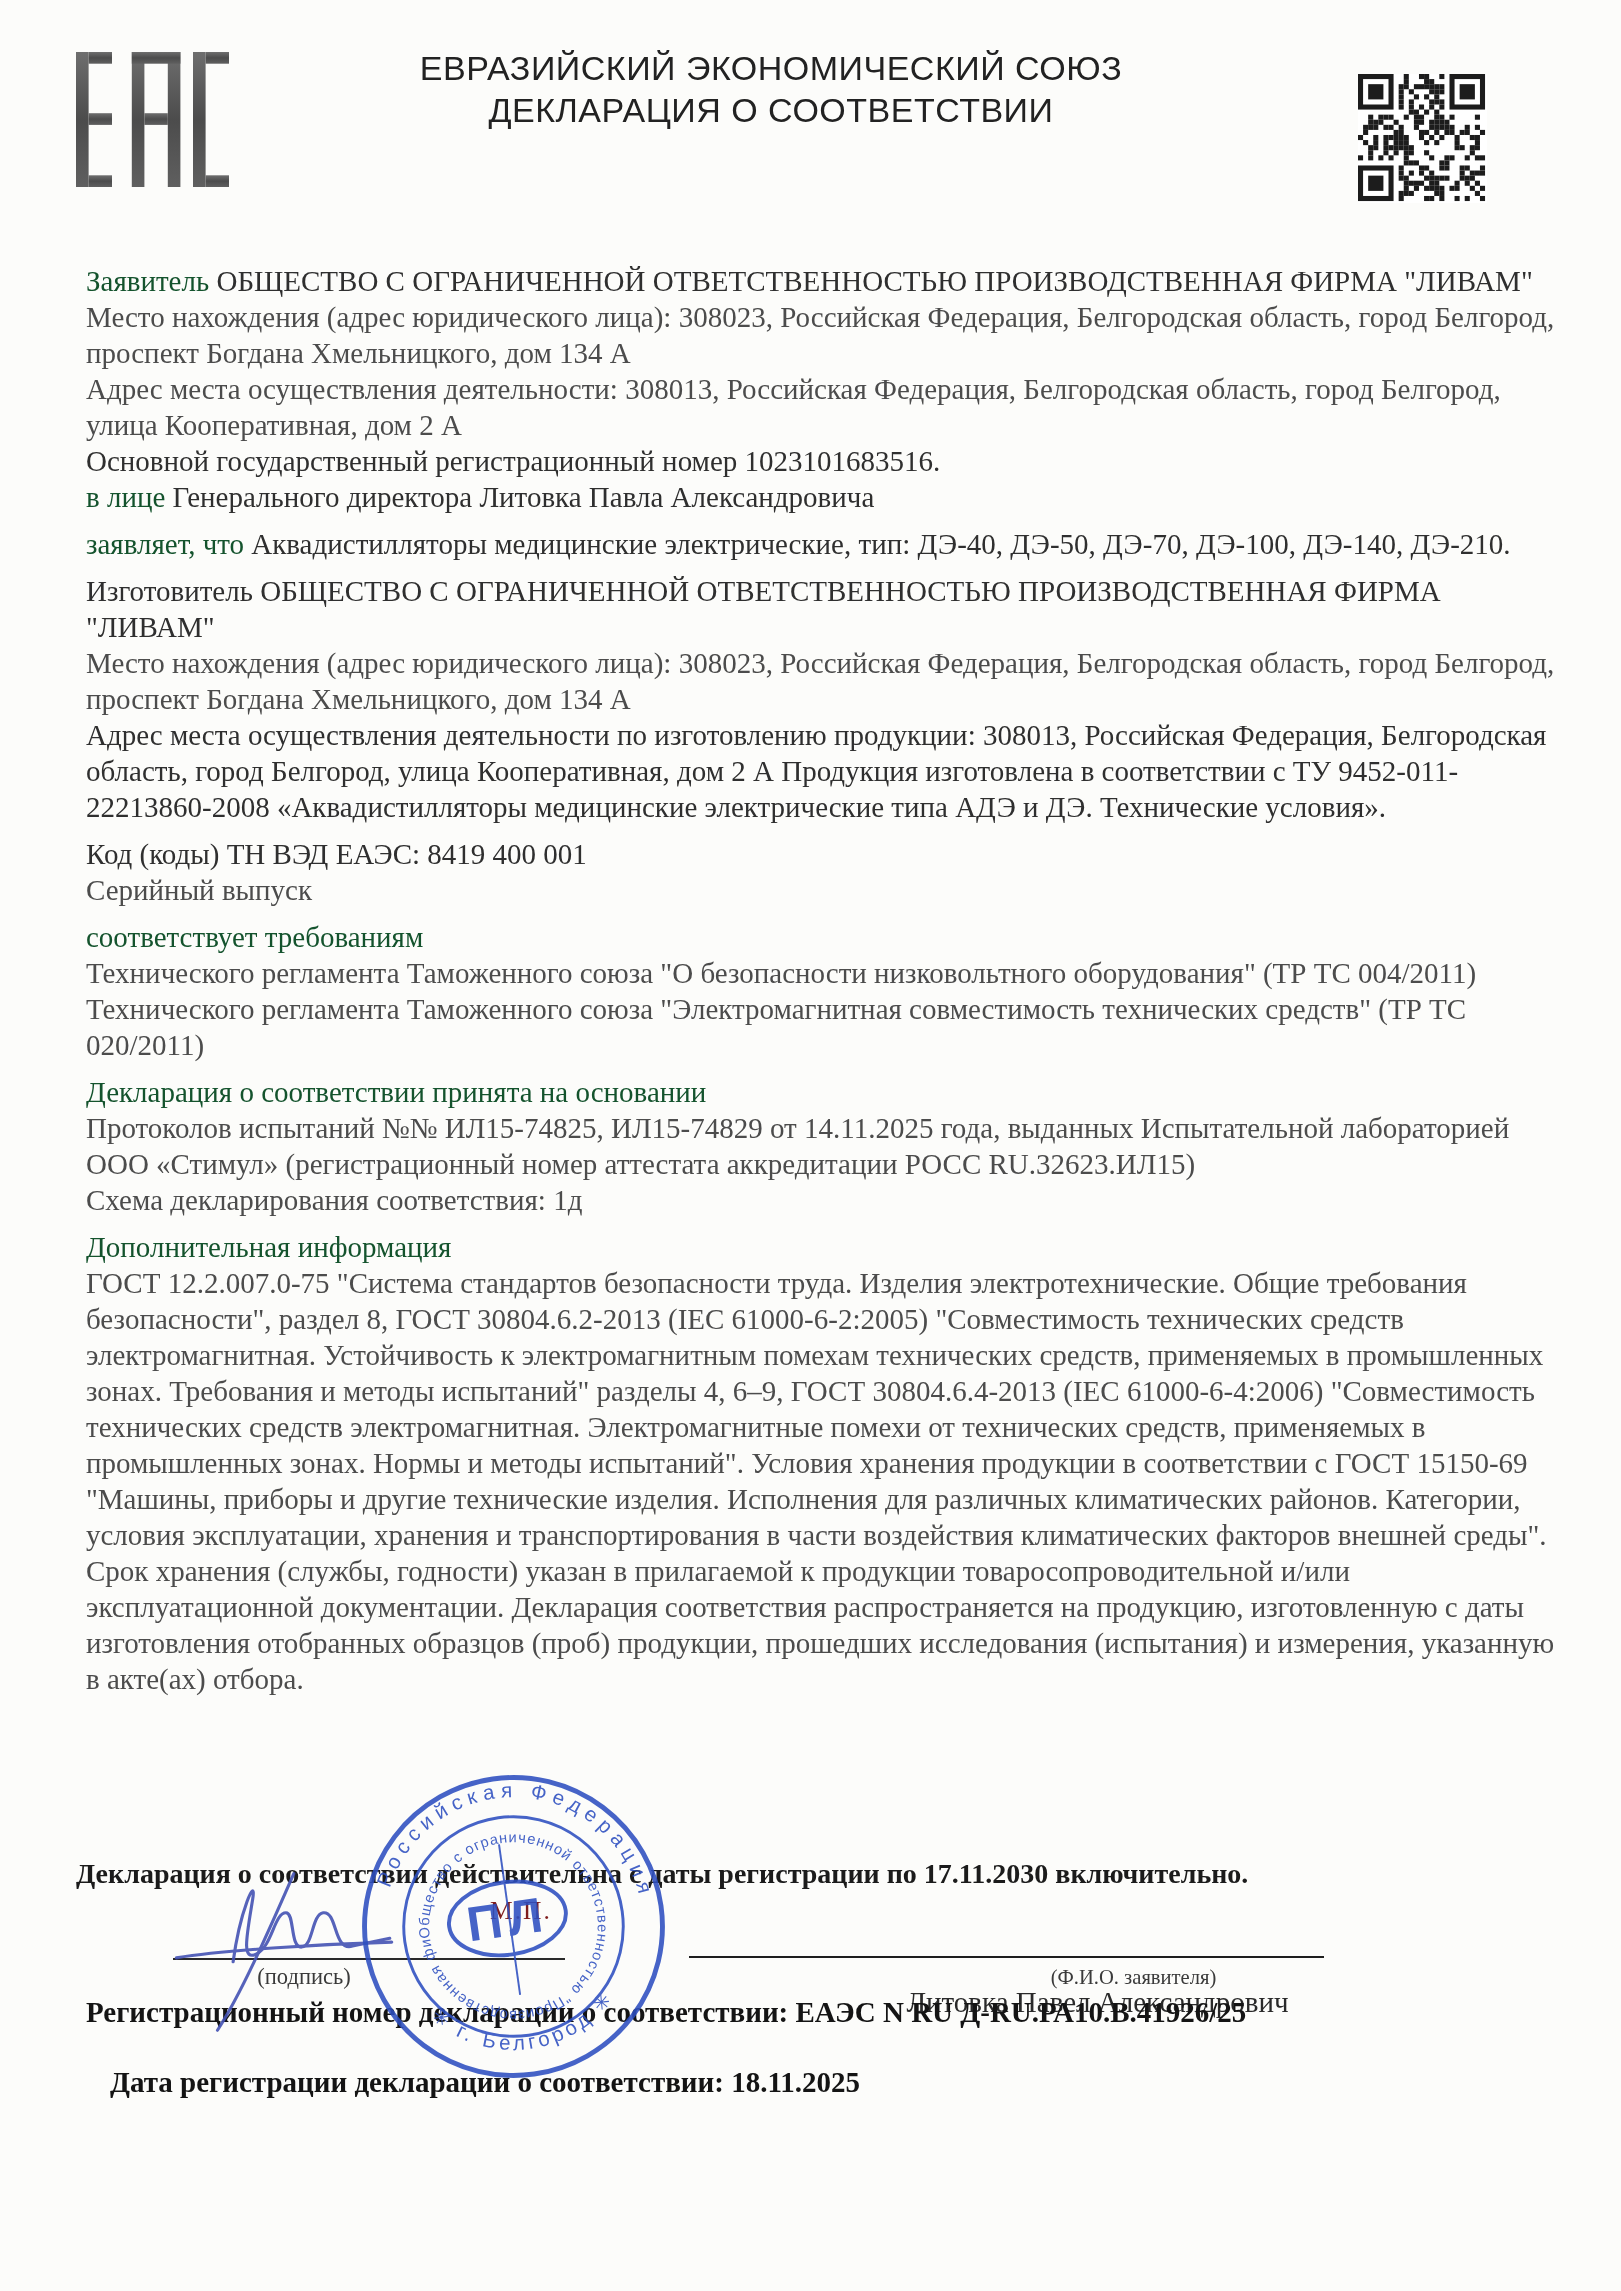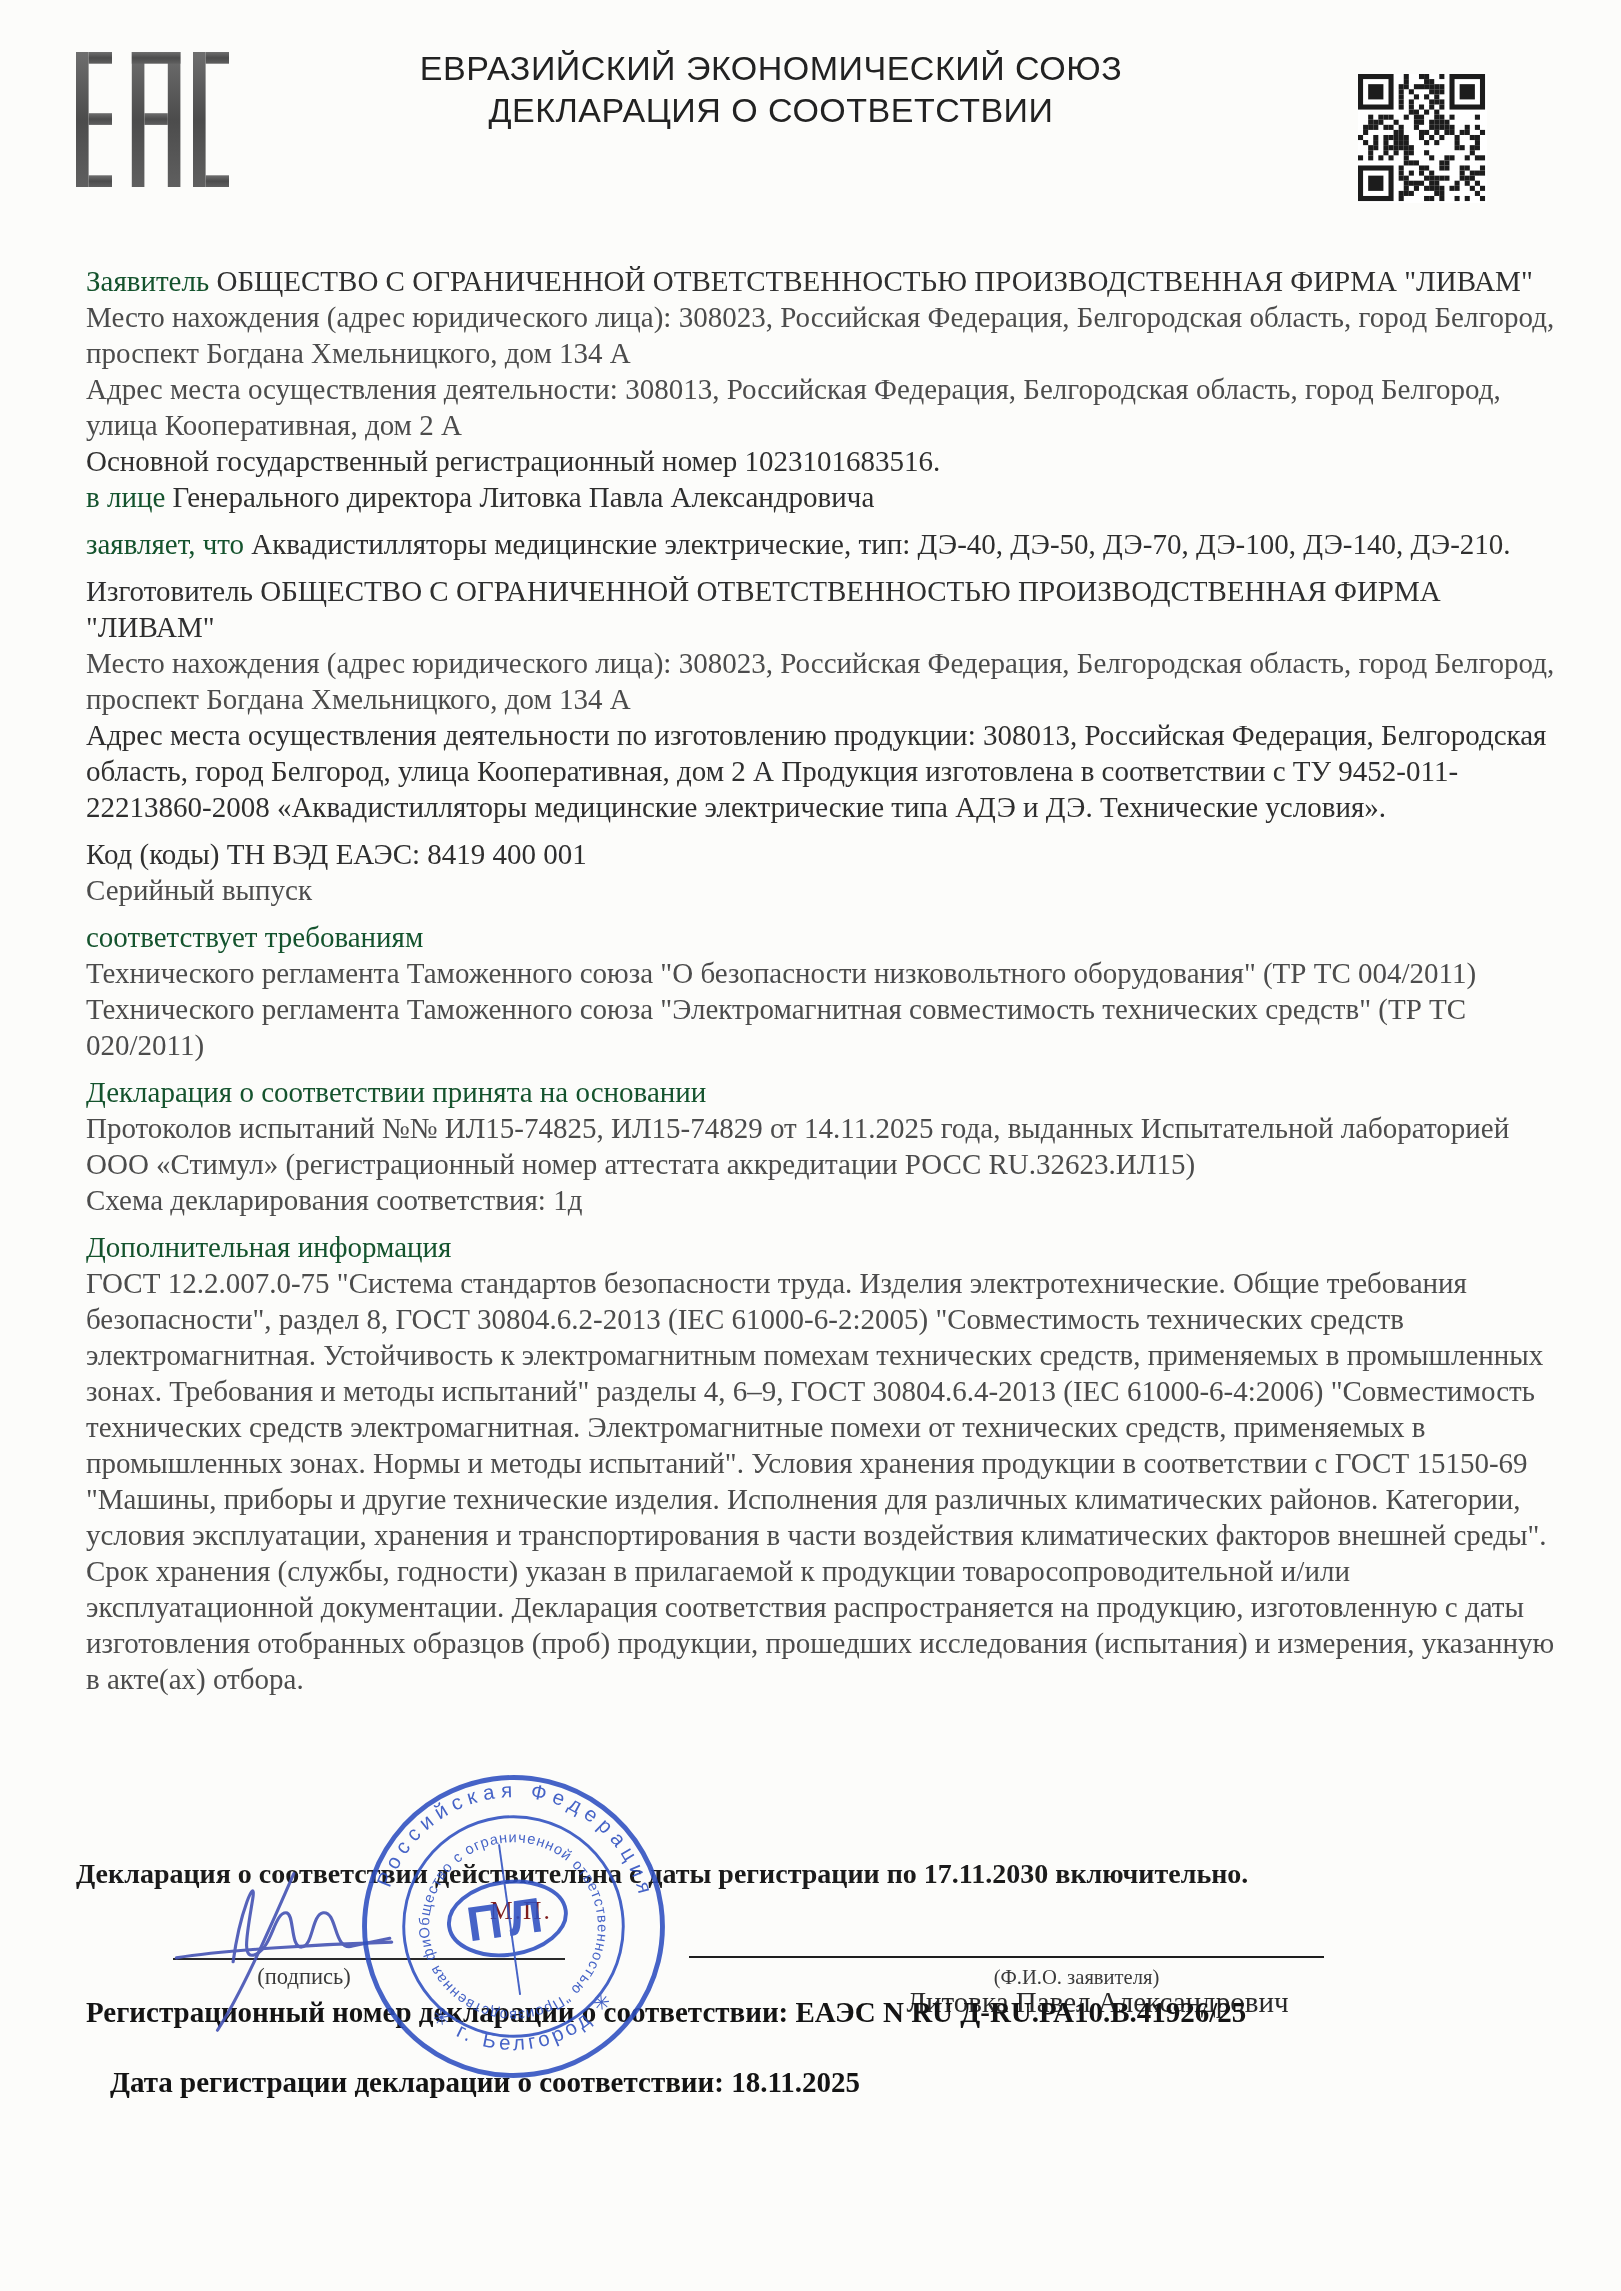--- a/index.html
+++ b/index.html
@@ -16,21 +16,21 @@
   .content p{margin:0;}
   .content p.g{margin-top:11px;}
   .lbl{font-weight:normal;color:#14532d;}
   .dim{color:#4c4c4c;}
   
   .validity{position:absolute;left:76px;top:1858px;width:1421px;font-size:28px;font-weight:bold;color:#1b1b1b;}
   .signer-name{position:absolute;left:882px;top:1986px;width:431px;text-align:center;font-size:29px;color:#2a2a2a;}
   .line-sign{position:absolute;left:173px;top:1958px;width:392px;border-top:2px solid #2a2a2a;}
   .cap-sign{position:absolute;left:216px;top:1964px;width:176px;text-align:center;font-size:22.5px;color:#3a3a3a;}
   .line-fio{position:absolute;left:689px;top:1956px;width:635px;border-top:2.9px solid #1e1e1e;}
-  .cap-fio{position:absolute;left:915px;top:1966px;width:323px;text-align:center;font-size:20.6px;color:#3a3a3a;}
+  .cap-fio{position:absolute;left:972px;top:1966px;width:323px;text-align:center;font-size:20.6px;color:#3a3a3a;}
   .mp{position:absolute;left:490px;top:1896px;font-size:25.5px;color:#7f1d1d;letter-spacing:2px;}
   .reg-number{position:absolute;left:86px;top:1996px;width:1421px;font-size:29px;font-weight:bold;color:#141414;}
   .reg-date{position:absolute;left:86px;top:2066px;width:1176px;font-size:29px;font-weight:bold;color:#141414;margin-left:24px;}
   
   .stamp{position:absolute;left:342px;top:1755px;width:343px;height:343px;opacity:.88;pointer-events:none;}
   .signature-ink{position:absolute;left:147px;top:1852px;width:323px;height:196px;pointer-events:none;}
 </style>
 </head>
 <body>
 

